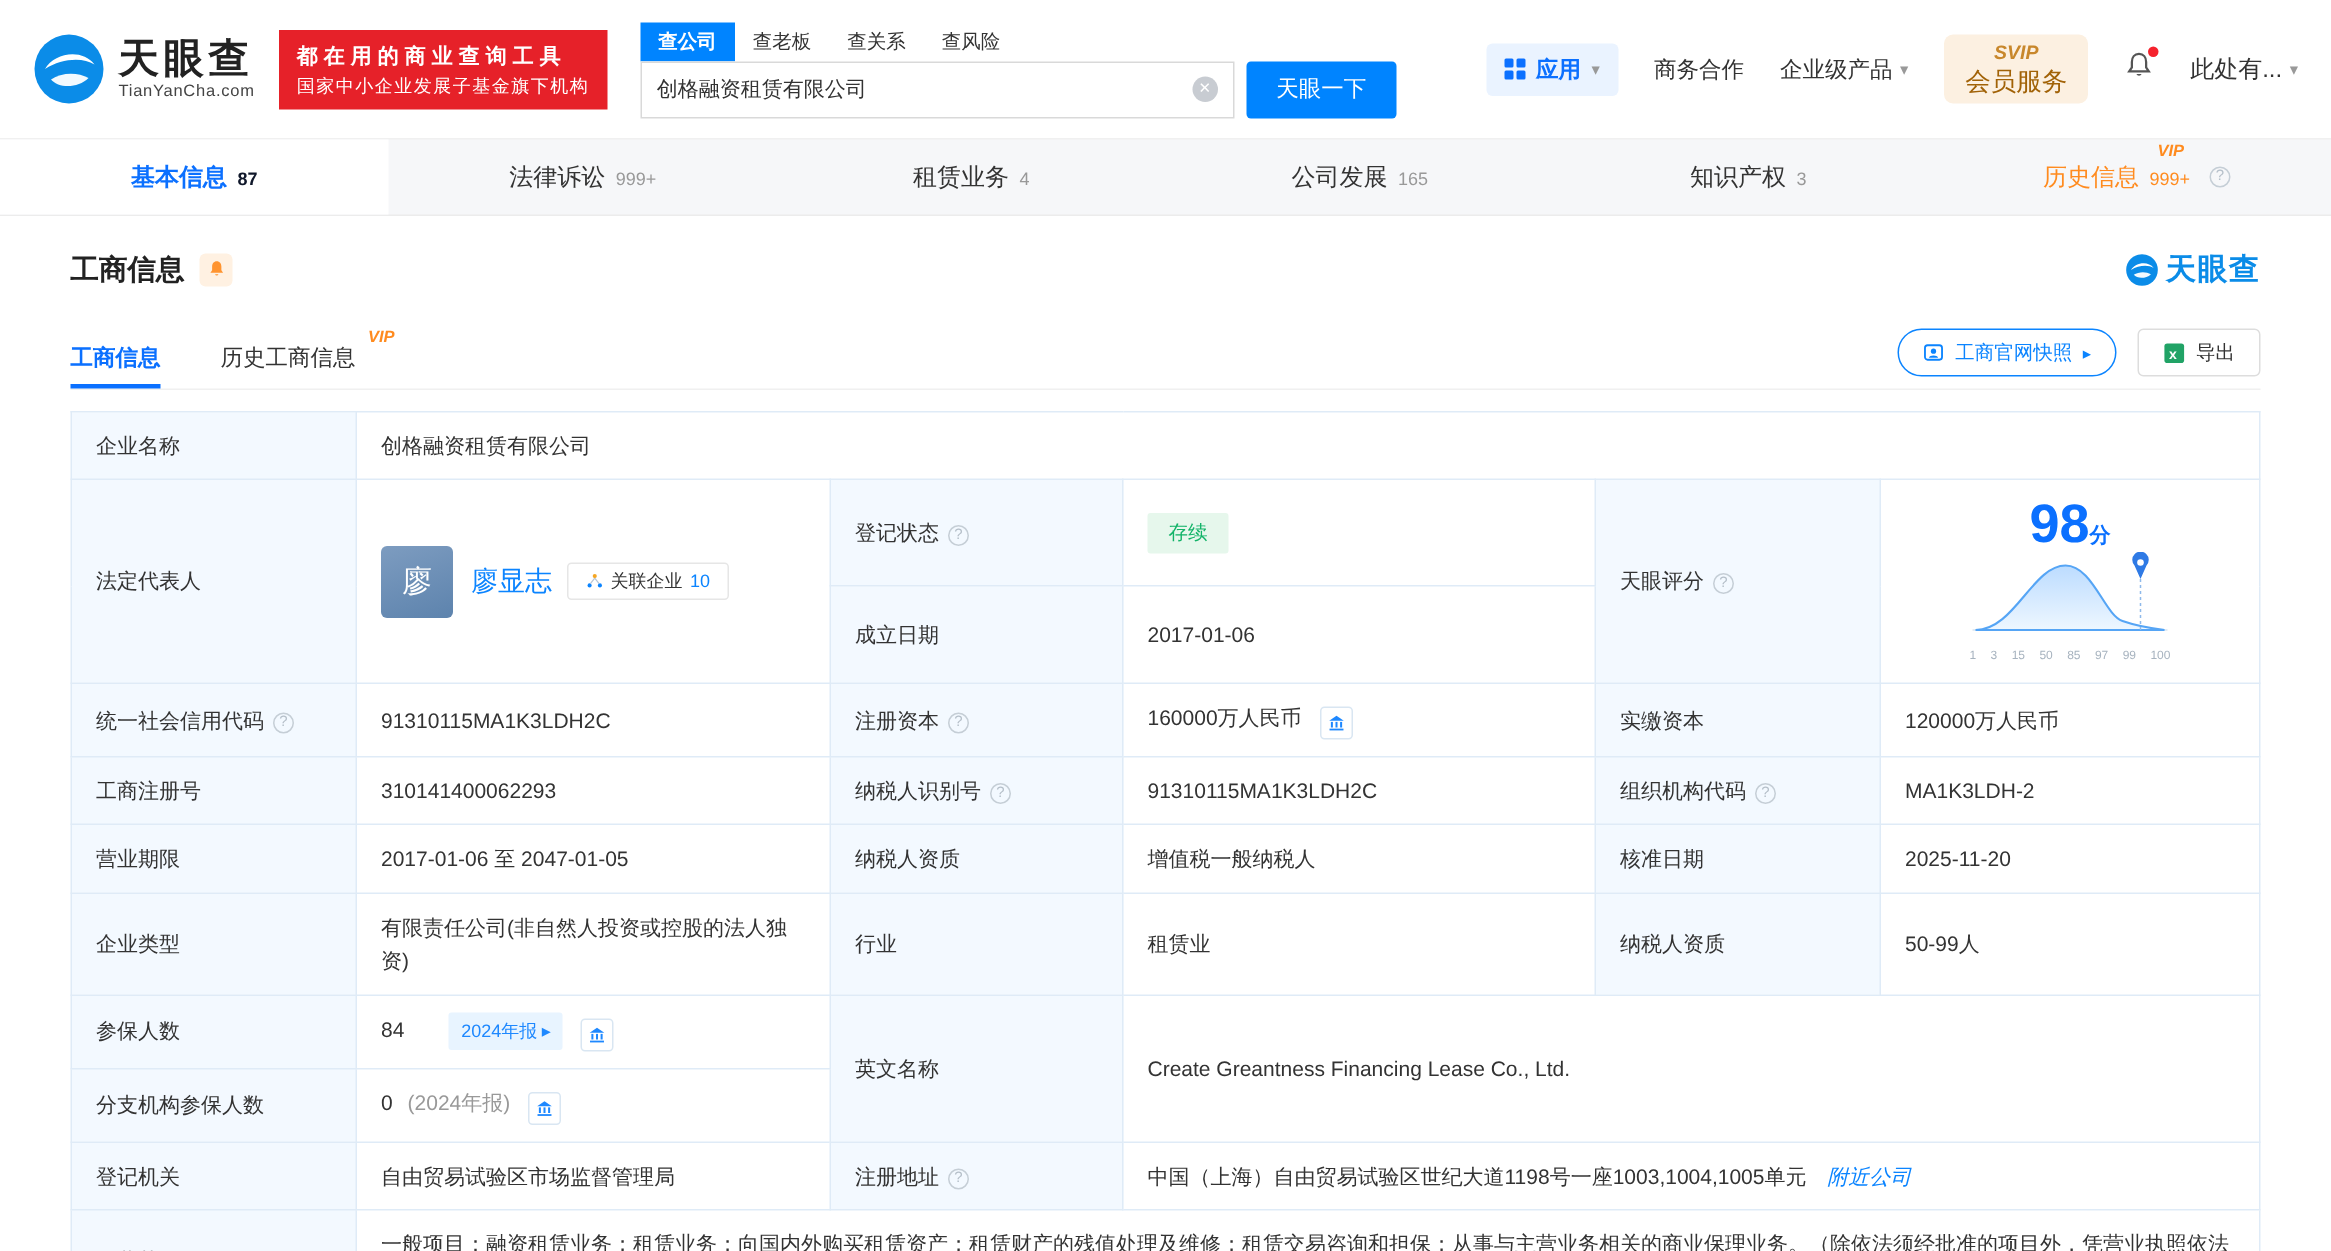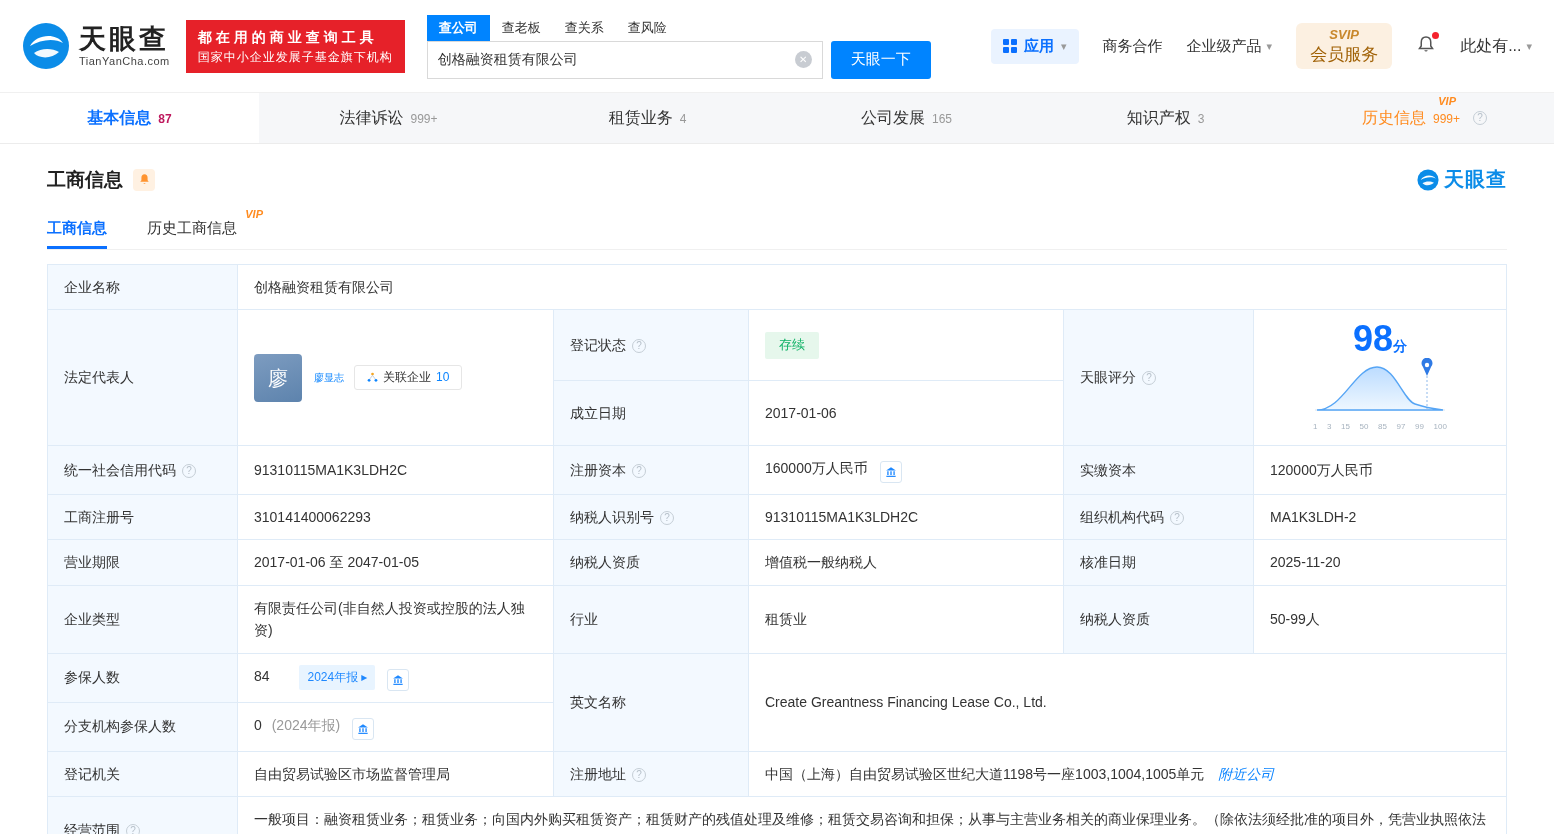--- a/index.html
+++ b/index.html
@@ -37,21 +37,21 @@
   .svip-bottom { font-size:17px; color:#a16207; }
   .bell-wrap { position:relative; cursor:pointer; }
   .red-dot { position:absolute; top:-3px; right:-3px; width:7px; height:7px; border-radius:50%; background:#f5222d; }
   .user-menu { cursor:pointer; display:flex; align-items:center; gap:5px; font-size:16px; }
 
   
   .nav-tabs { display:flex; height:52px; background:#f6f7f9; border-top:1px solid #f0f0f0; border-bottom:1px solid #ececec; }
   .nav-tab { flex:1; display:flex; align-items:center; justify-content:center; gap:7px; font-size:16px; cursor:pointer; }
   .nav-tab .count { font-size:12px; color:#999; margin-top:2px; }
   .nav-tab.active { background:#fff; color:#0b70ff; font-weight:bold; }
-  .nav-tab.active .count { color:#be185d; }
+  .nav-tab.active .count { color:#0f172a; }
   .nav-tab.history, .nav-tab.history .count { color:#ff8b1f; }
   .label-wrap { position:relative; }
   .vip-float { position:absolute; top:-13px; right:-30px; font-size:11px; color:#ff8b1f; font-weight:bold; font-style:italic; }
 
   
   .main { padding:0 47px; }
   .section-head { display:flex; align-items:center; margin-top:22px; }
   .section-title { font-size:19px; font-weight:bold; color:#222; }
   .alert-bell { margin-left:10px; width:22px; height:22px; border-radius:4px; background:#fff1e2; display:flex; align-items:center; justify-content:center; cursor:pointer; }
   .brand-watermark { margin-left:auto; display:flex; align-items:center; gap:5px; cursor:default; }
@@ -67,21 +67,21 @@
   .export-btn { display:flex; align-items:center; gap:7px; border:1px solid #ddd; color:#333; background:#fff; border-radius:4px; padding:6px 16px; font-size:13px; cursor:pointer; font-family:inherit; }
 
   
   .info-table { width:100%; border-collapse:collapse; table-layout:fixed; margin-top:14px; }
   .info-table td { border:1px solid #dfebf7; padding:11px 16px; font-size:14px; line-height:1.6; vertical-align:middle; word-break:break-word; }
   td.lbl { background:#f3f9ff; color:#333; }
   .help { display:inline-block; width:14px; height:14px; border:1px solid #c5ced6; border-radius:50%; color:#b6c0ca; font-size:10px; line-height:12px; text-align:center; margin-left:6px; vertical-align:1px; cursor:pointer; }
   .link { color:#0b84ff; cursor:pointer; text-decoration:none; }
   .rep-cell { display:flex; align-items:center; }
   .avatar { width:48px; height:48px; border-radius:4px; background:linear-gradient(160deg,#7d9cc0,#5d83ad); color:#fff; font-size:20px; display:flex; align-items:center; justify-content:center; flex:0 0 48px; }
-  .rep-name { margin-left:12px; font-size:10px; }
+  .rep-name { margin-left:12px; font-size:18px; }
   .related-pill { display:inline-flex; align-items:center; gap:5px; border:1px solid #e6e6e6; border-radius:3px; padding:2px 12px; font-size:12px; color:#333; margin-left:10px; cursor:pointer; }
   .related-pill .num { color:#0b84ff; }
   .status-tag { display:inline-block; background:#e6f7ec; color:#12b368; padding:3px 14px; font-size:13px; border-radius:2px; }
   .icon-box { display:inline-flex; width:22px; height:22px; border:1px solid #d9e6f2; border-radius:3px; align-items:center; justify-content:center; margin-left:8px; vertical-align:-5px; cursor:pointer; }
   .report-badge { display:inline-flex; align-items:center; gap:3px; background:#e8f4ff; color:#1e88ff; font-size:12px; padding:3px 8px; border-radius:2px; margin-left:26px; cursor:pointer; }
   .gray-note { color:#999; }
   .score-cell { display:flex; align-items:center; justify-content:space-between;flex-direction:column; }
   .score-num { font-size:36px; font-weight:bold; color:#0b70ff; line-height:1; }
   .score-unit { font-size:14px; color:#0b70ff; font-weight:bold; }
   .score-chart { width:134px; }
@@ -214,20 +214,38 @@
     <div class="subtab active">
       <span class="label-wrap">
         <span>工商信息</span>
       </span>
     </div>
     <div class="subtab">
       <span class="label-wrap">
         <span>历史工商信息</span>
         <span class="vip-float">VIP</span>
       </span>
+    </div>
+    <div class="table-actions">
+      <button class="snapshot-btn">
+        <svg width="14" height="14" viewBox="0 0 16 16">
+            <rect x="1.5" y="2.5" width="13" height="11" rx="2" fill="none" stroke="#0b84ff" stroke-width="1.4"></rect>
+            <circle cx="8" cy="7" r="2" fill="#0b84ff"></circle>
+            <path d="M4.5 12 C5 9.8 11 9.8 11.5 12 Z" fill="#0b84ff"></path>
+          </svg>
+        <span>工商官网快照</span>
+        <span class="caret" style="color:#0b84ff;">▸</span>
+      </button>
+      <button class="export-btn">
+        <svg width="15" height="15" viewBox="0 0 16 16">
+            <rect x="1" y="1" width="14" height="14" rx="2" fill="#21a366"></rect>
+            <text x="4.2" y="12" font-size="10" font-weight="bold" fill="#fff">x</text>
+          </svg>
+        <span>导出</span>
+      </button>
     </div>
   </div>
 
   <table class="info-table">
     <colgroup>
       <col style="width:190px">
         <col style="width:316px">
         <col style="width:195px">
         <col style="width:315px">
         <col style="width:190px">

